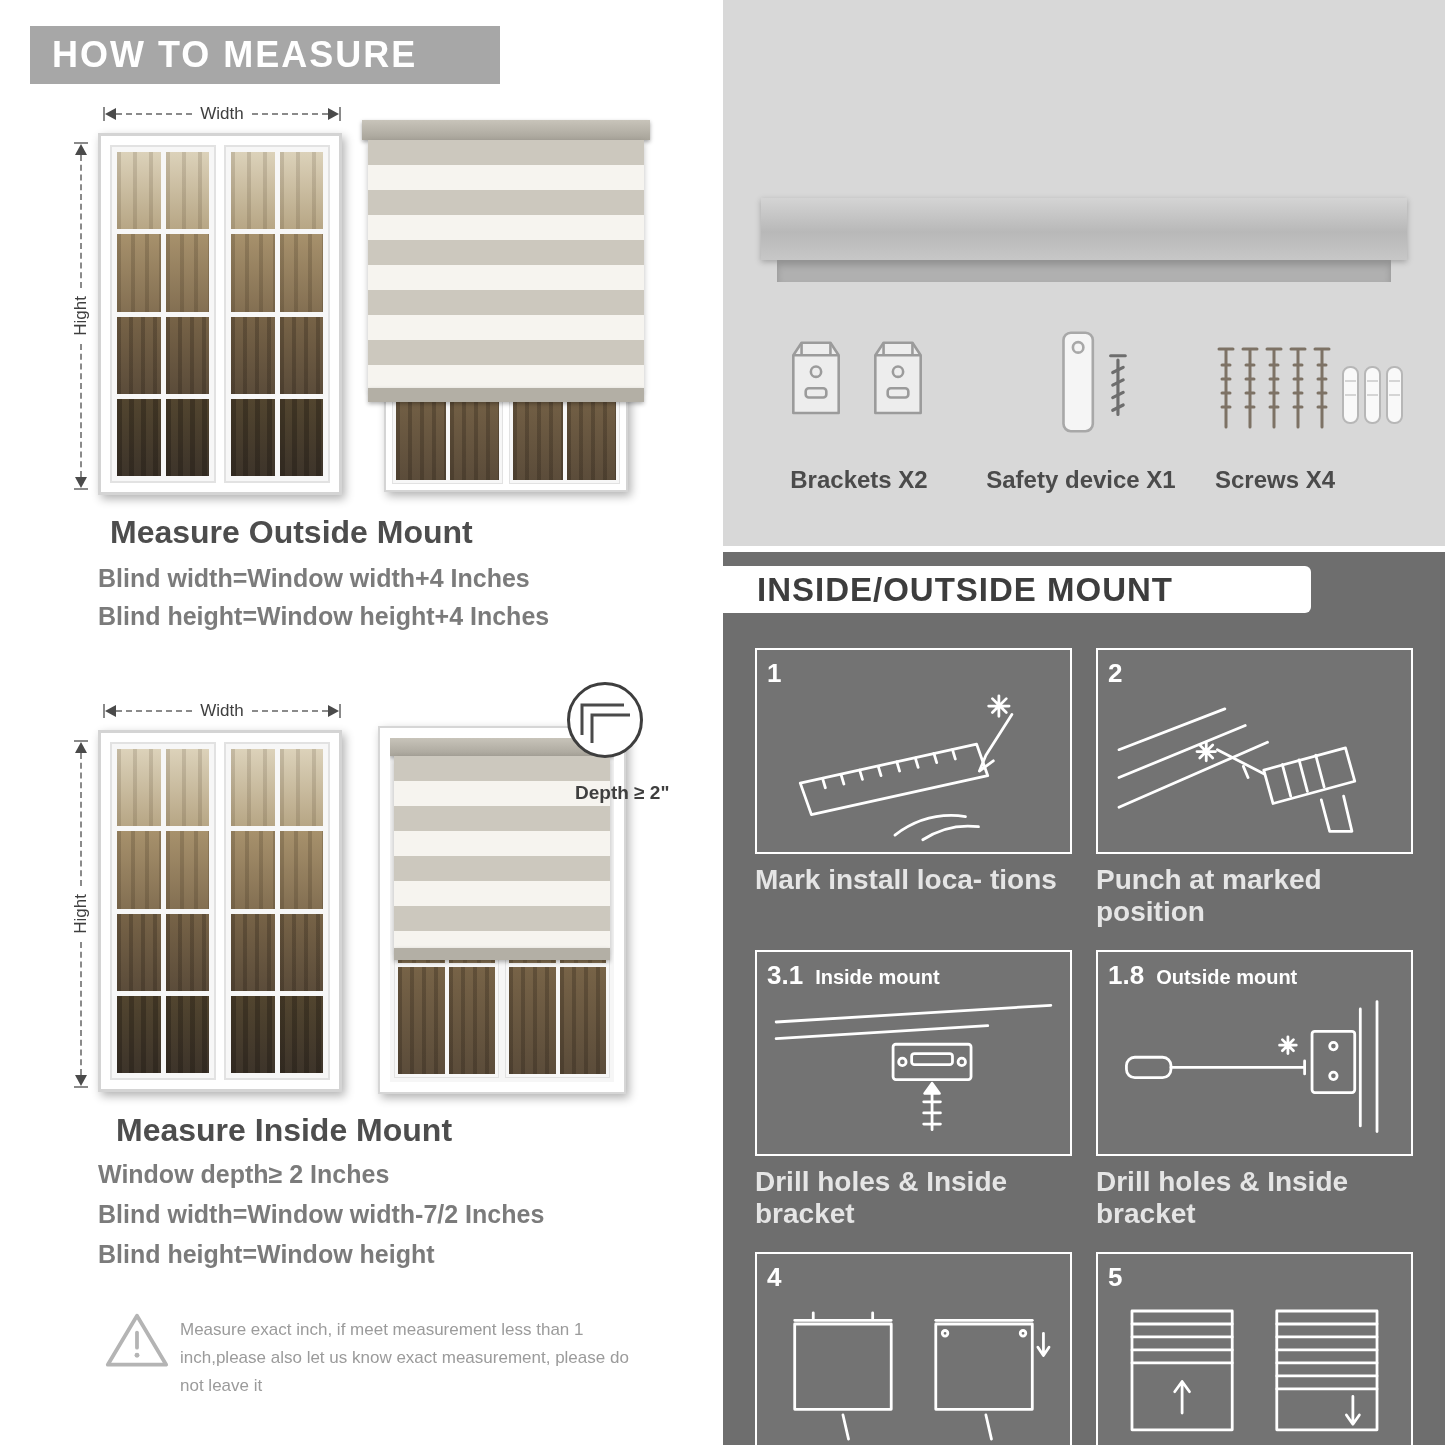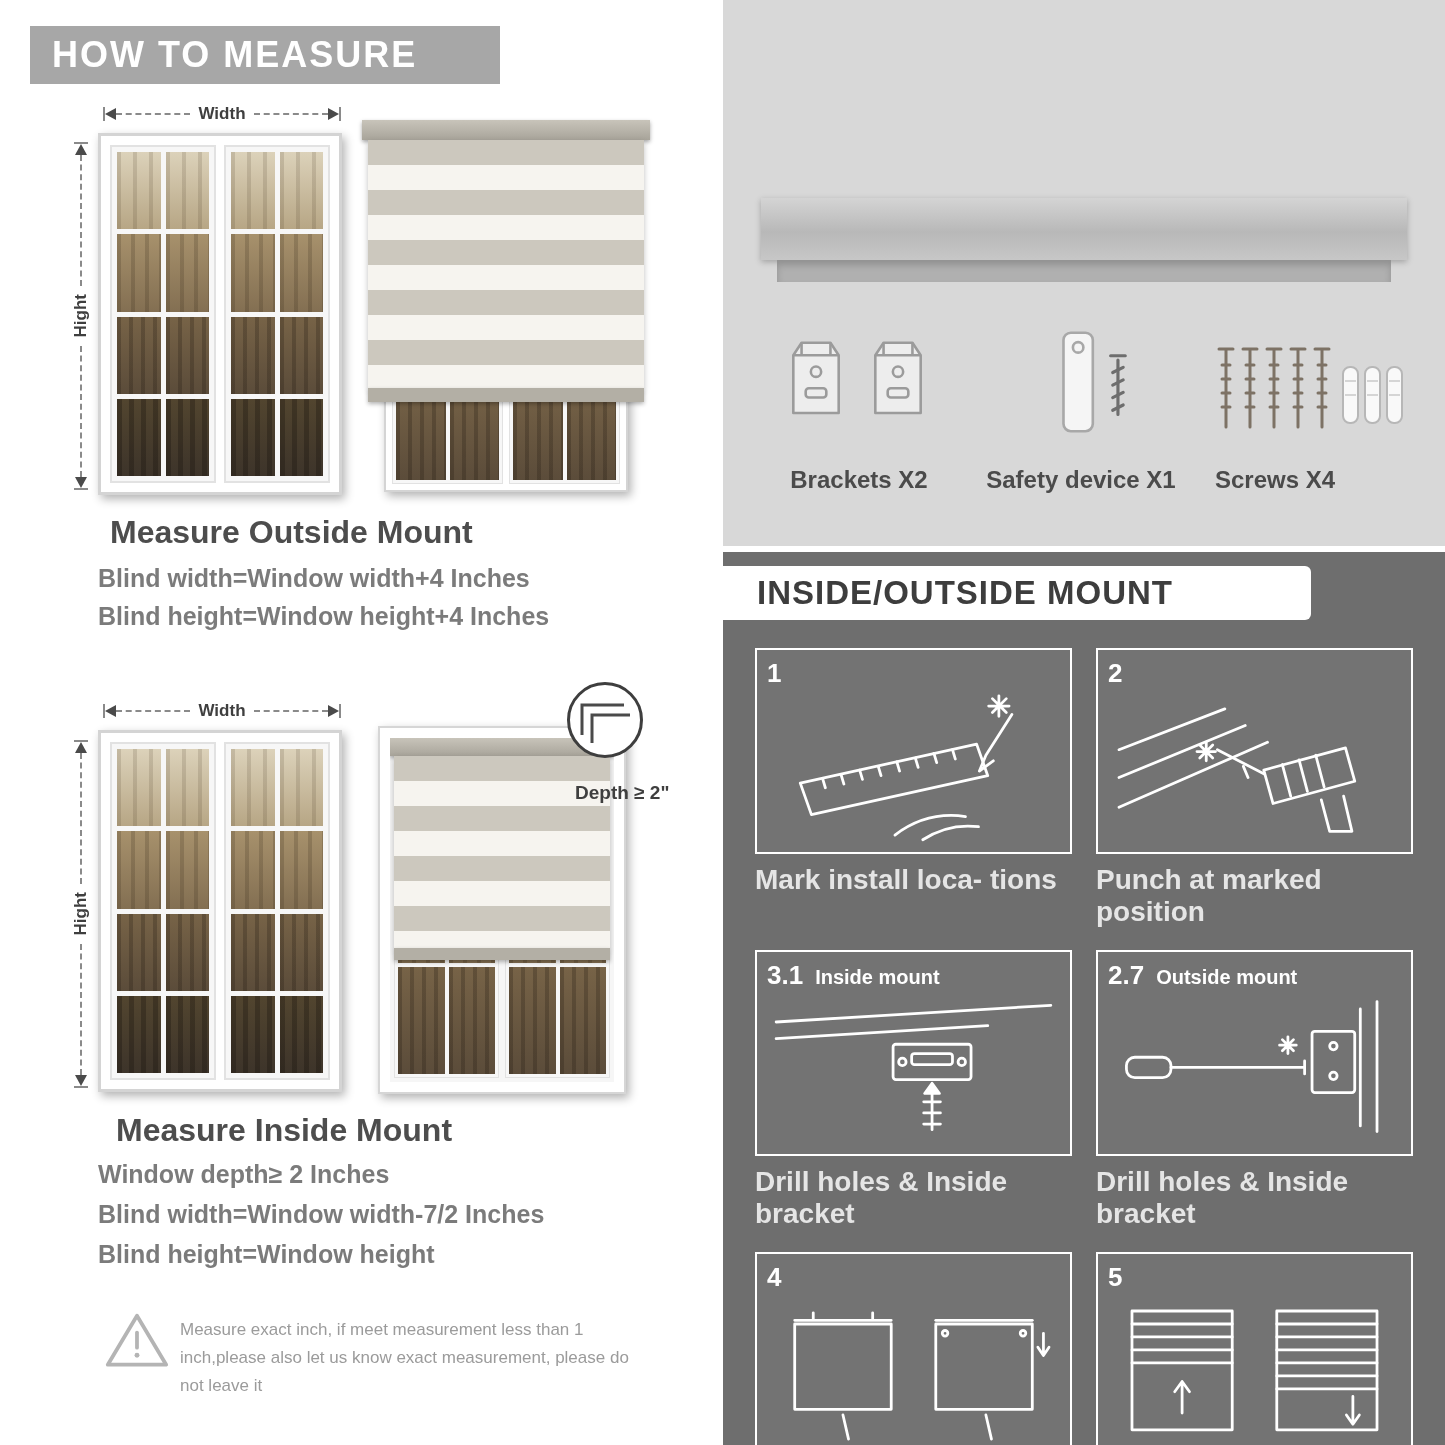--- a/index.html
+++ b/index.html
@@ -14,21 +14,21 @@
   .howto-header{left:30px;top:26px;width:470px;height:58px;background:#a7a7a7;color:#fff;
     font-size:36px;font-weight:bold;letter-spacing:2px;display:flex;align-items:center;padding-left:22px;box-sizing:border-box;}
 
   
   .h-arrow{display:flex;align-items:center;height:16px;}
   .h-arrow .dash{flex:1;border-top:2px dashed #8a8a8a;height:0;}
   .h-arrow .tick{width:2px;height:14px;background:#8a8a8a;}
   .ah{width:0;height:0;border-top:6px solid transparent;border-bottom:6px solid transparent;}
   .ah.left{border-right:11px solid #4a4a4a;}
   .ah.right{border-left:11px solid #4a4a4a;}
-  .arrow-label{font-size:17px;font-weight:bold;color:#3f3f3f;padding:0 8px;white-space:nowrap;}
+  .arrow-label{font-size:17px;font-weight:normal;color:#3f3f3f;padding:0 8px;white-space:nowrap;}
   .v-arrow{display:flex;flex-direction:column;align-items:center;width:22px;}
   .v-arrow .dash{flex:1;border-left:2px dashed #8a8a8a;width:0;}
   .v-arrow .tick{height:2px;width:14px;background:#8a8a8a;}
   .vah{width:0;height:0;border-left:6px solid transparent;border-right:6px solid transparent;}
   .vah.up{border-bottom:11px solid #4a4a4a;}
   .vah.down{border-top:11px solid #4a4a4a;}
   .v-arrow .arrow-label{writing-mode:vertical-rl;transform:rotate(180deg);padding:8px 0;}
 
   .warrow1{left:103px;top:106px;width:238px;}
   .harrow1{left:70px;top:142px;height:348px;}
@@ -95,21 +95,21 @@
   .ic-brackets{left:60px;top:336px;display:flex;gap:16px;}
   .ic-safety{left:330px;top:328px;}
   .ic-screws{left:486px;top:334px;}
   .inc-label{font-size:24px;font-weight:bold;color:#4b4b4b;text-align:center;}
   .lb-brackets{left:38px;top:466px;width:196px;}
   .lb-safety{left:256px;top:466px;width:204px;}
   .lb-screws{left:468px;top:466px;width:168px;}
 
   
   .mount{left:723px;top:552px;width:722px;height:893px;background:#6e6e6e;}
-  .mount-header{position:absolute;left:0;top:14px;width:588px;height:54px;background:#fff;border-radius:0 6px 6px 0;
+  .mount-header{position:absolute;left:0;top:14px;width:588px;height:47px;background:#fff;border-radius:0 6px 6px 0;
     display:flex;align-items:center;padding-left:34px;box-sizing:border-box;font-size:33px;font-weight:bold;color:#3d3d3d;letter-spacing:1px;}
   .steps{position:absolute;left:32px;top:96px;width:658px;display:grid;grid-template-columns:1fr 1fr;column-gap:24px;row-gap:22px;}
   .step-box{height:202px;border:2px solid #fff;background:rgba(255,255,255,.04);position:relative;}
   .step-head{position:absolute;top:8px;left:10px;display:flex;align-items:baseline;gap:12px;color:#fff;z-index:2;}
   .step-num{font-size:26px;font-weight:bold;}
   .step-label{font-size:20px;font-weight:bold;}
   .art{position:absolute;left:8px;right:8px;top:34px;bottom:6px;}
   .art svg{width:100%;height:100%;}
   .step-caption{margin-top:10px;color:#e5e5e5;font-size:28px;font-weight:bold;}
 </style>
@@ -431,21 +431,21 @@
               </g>
             </svg>
           </div>
         </div>
         <p class="step-caption">Drill holes &amp;  Inside bracket</p>
       </div>
 
       <div class="step">
         <div class="step-box">
           <div class="step-head">
-            <span class="step-num">2.7</span>
+            <span class="step-num">1.8</span>
             <span class="step-label">Outside mount</span>
           </div>
           <div class="art">
             <svg viewBox="0 0 320 165" preserveAspectRatio="xMidYMid meet">
               <g stroke="#fff" stroke-width="3" fill="none" stroke-linecap="round" stroke-linejoin="round">
                 <path d="M292 12 V152 M274 20 V146"></path>
                 <rect x="222" y="44" width="46" height="66" rx="3"></rect>
                 <circle cx="245" cy="60" r="4"></circle>
                 <circle cx="245" cy="92" r="4"></circle>
                 <rect x="22" y="72" width="48" height="22" rx="9"></rect>

